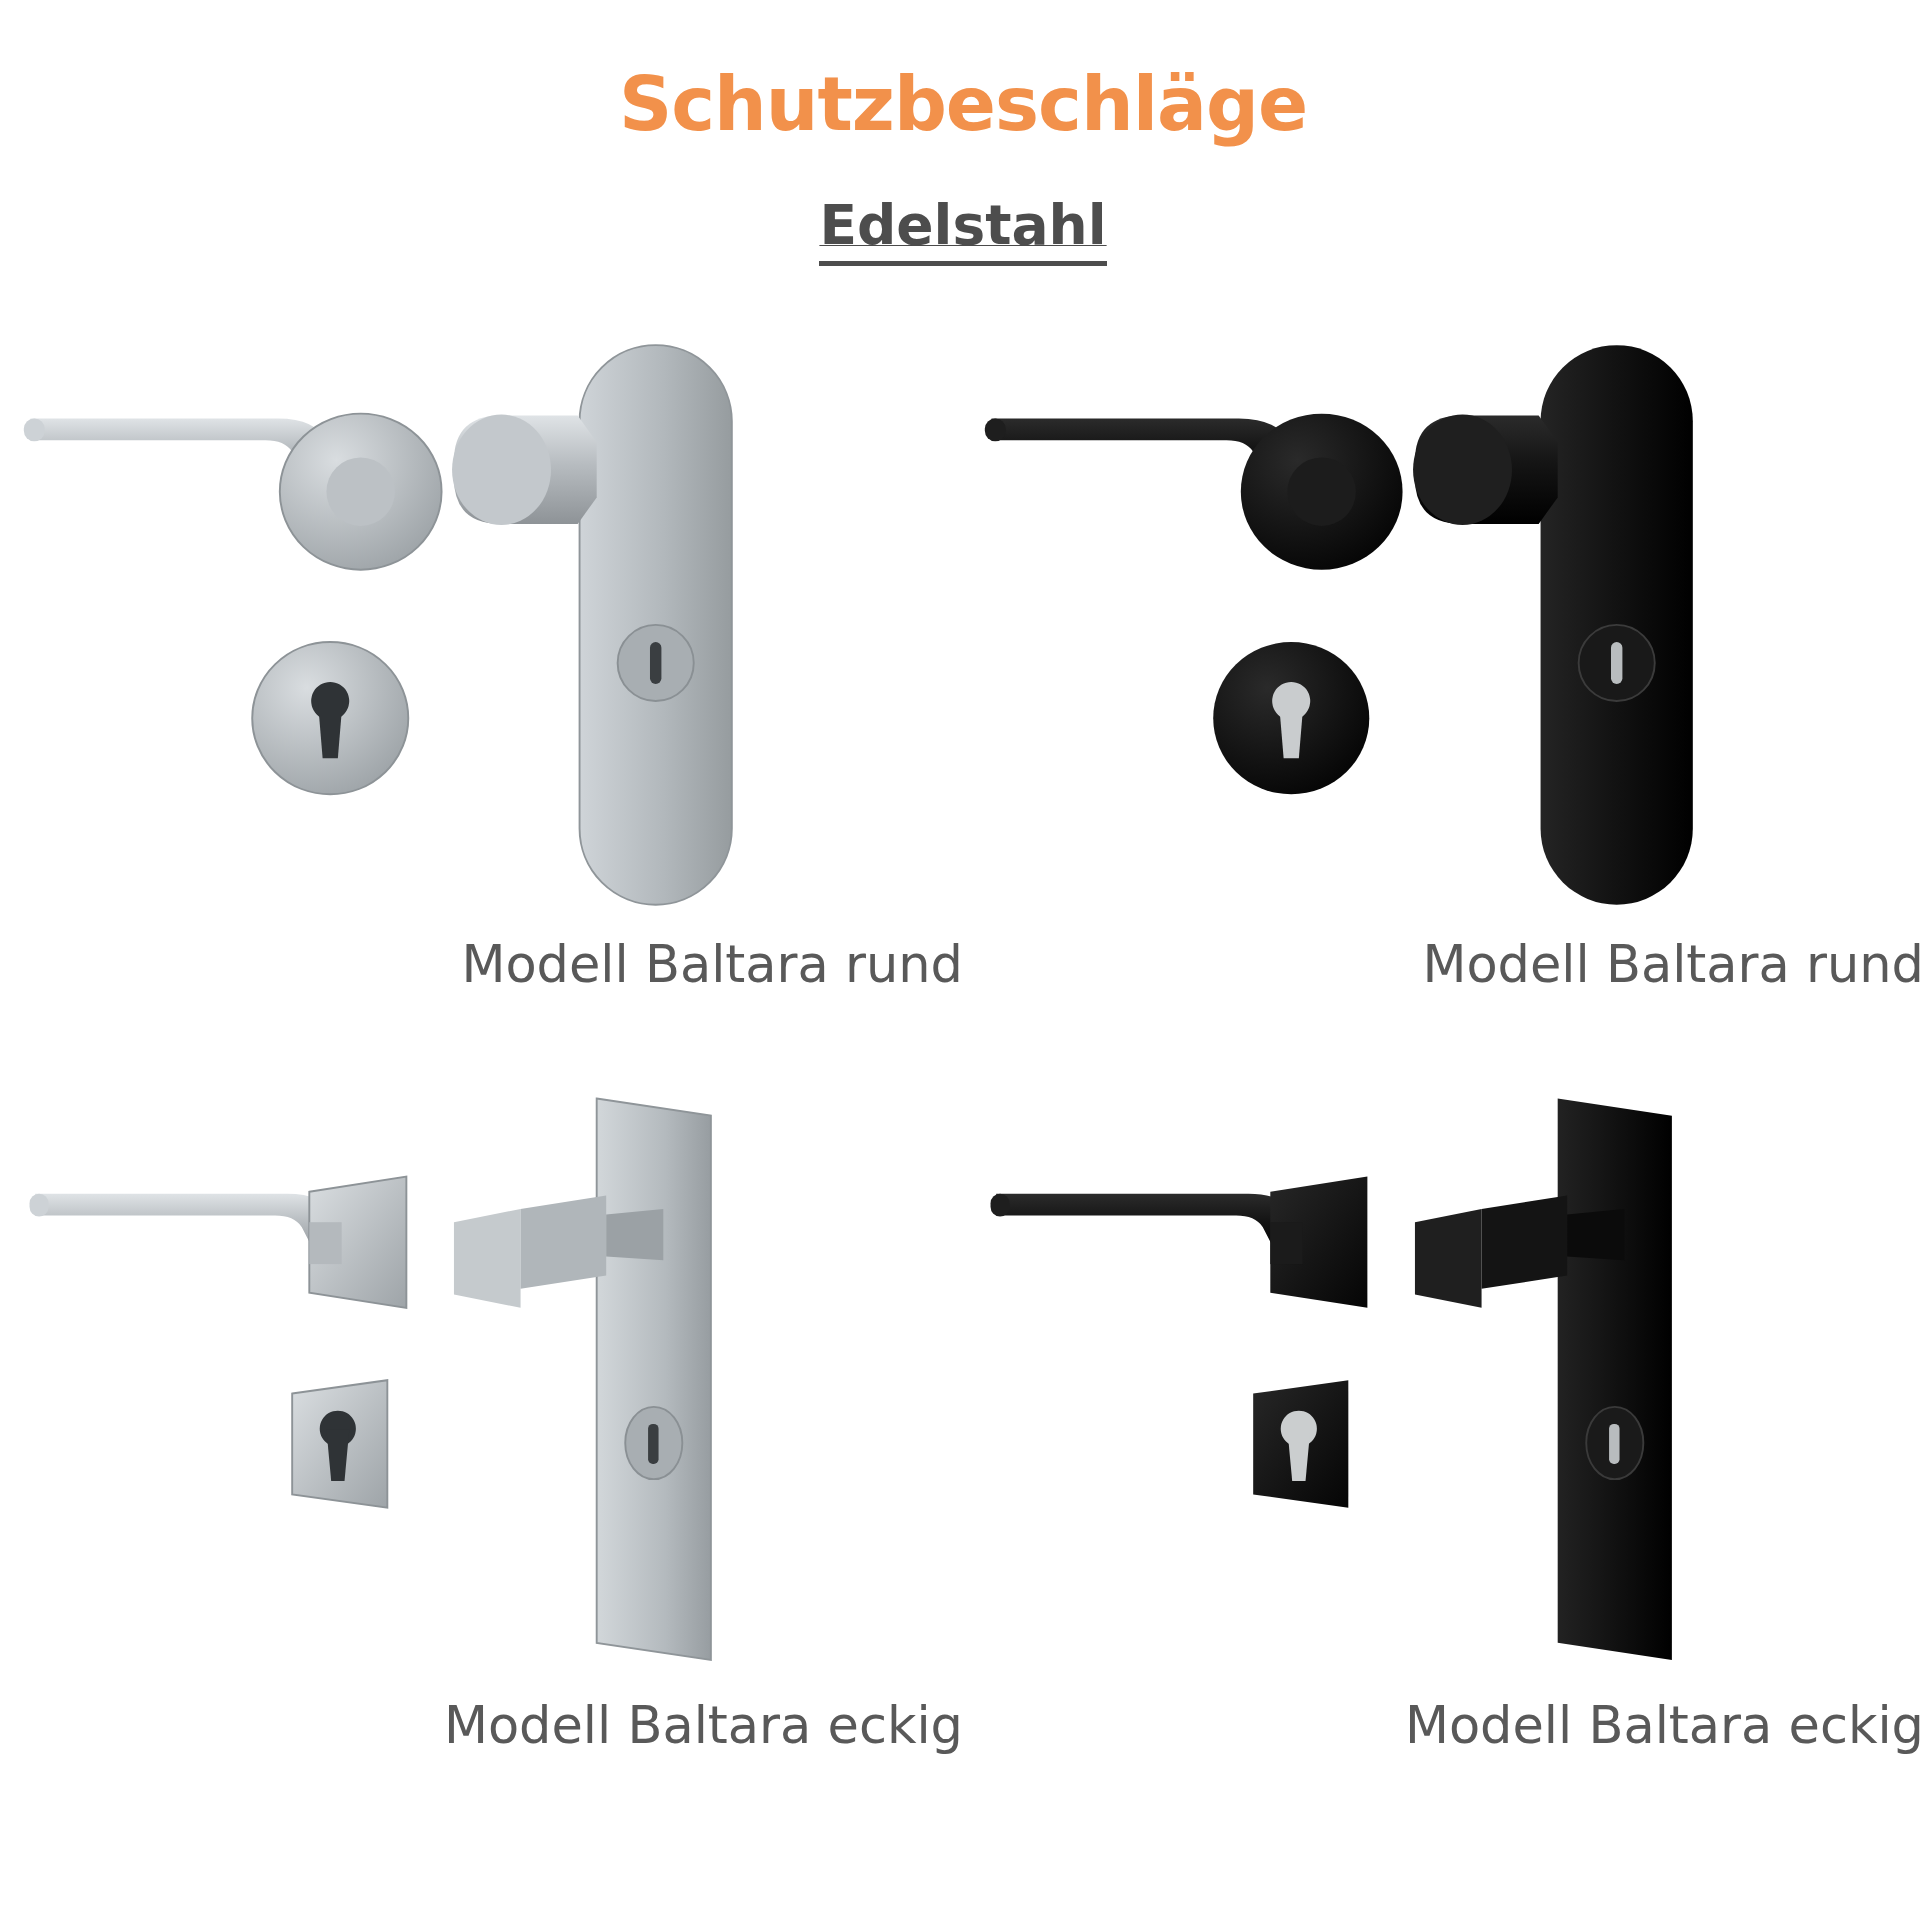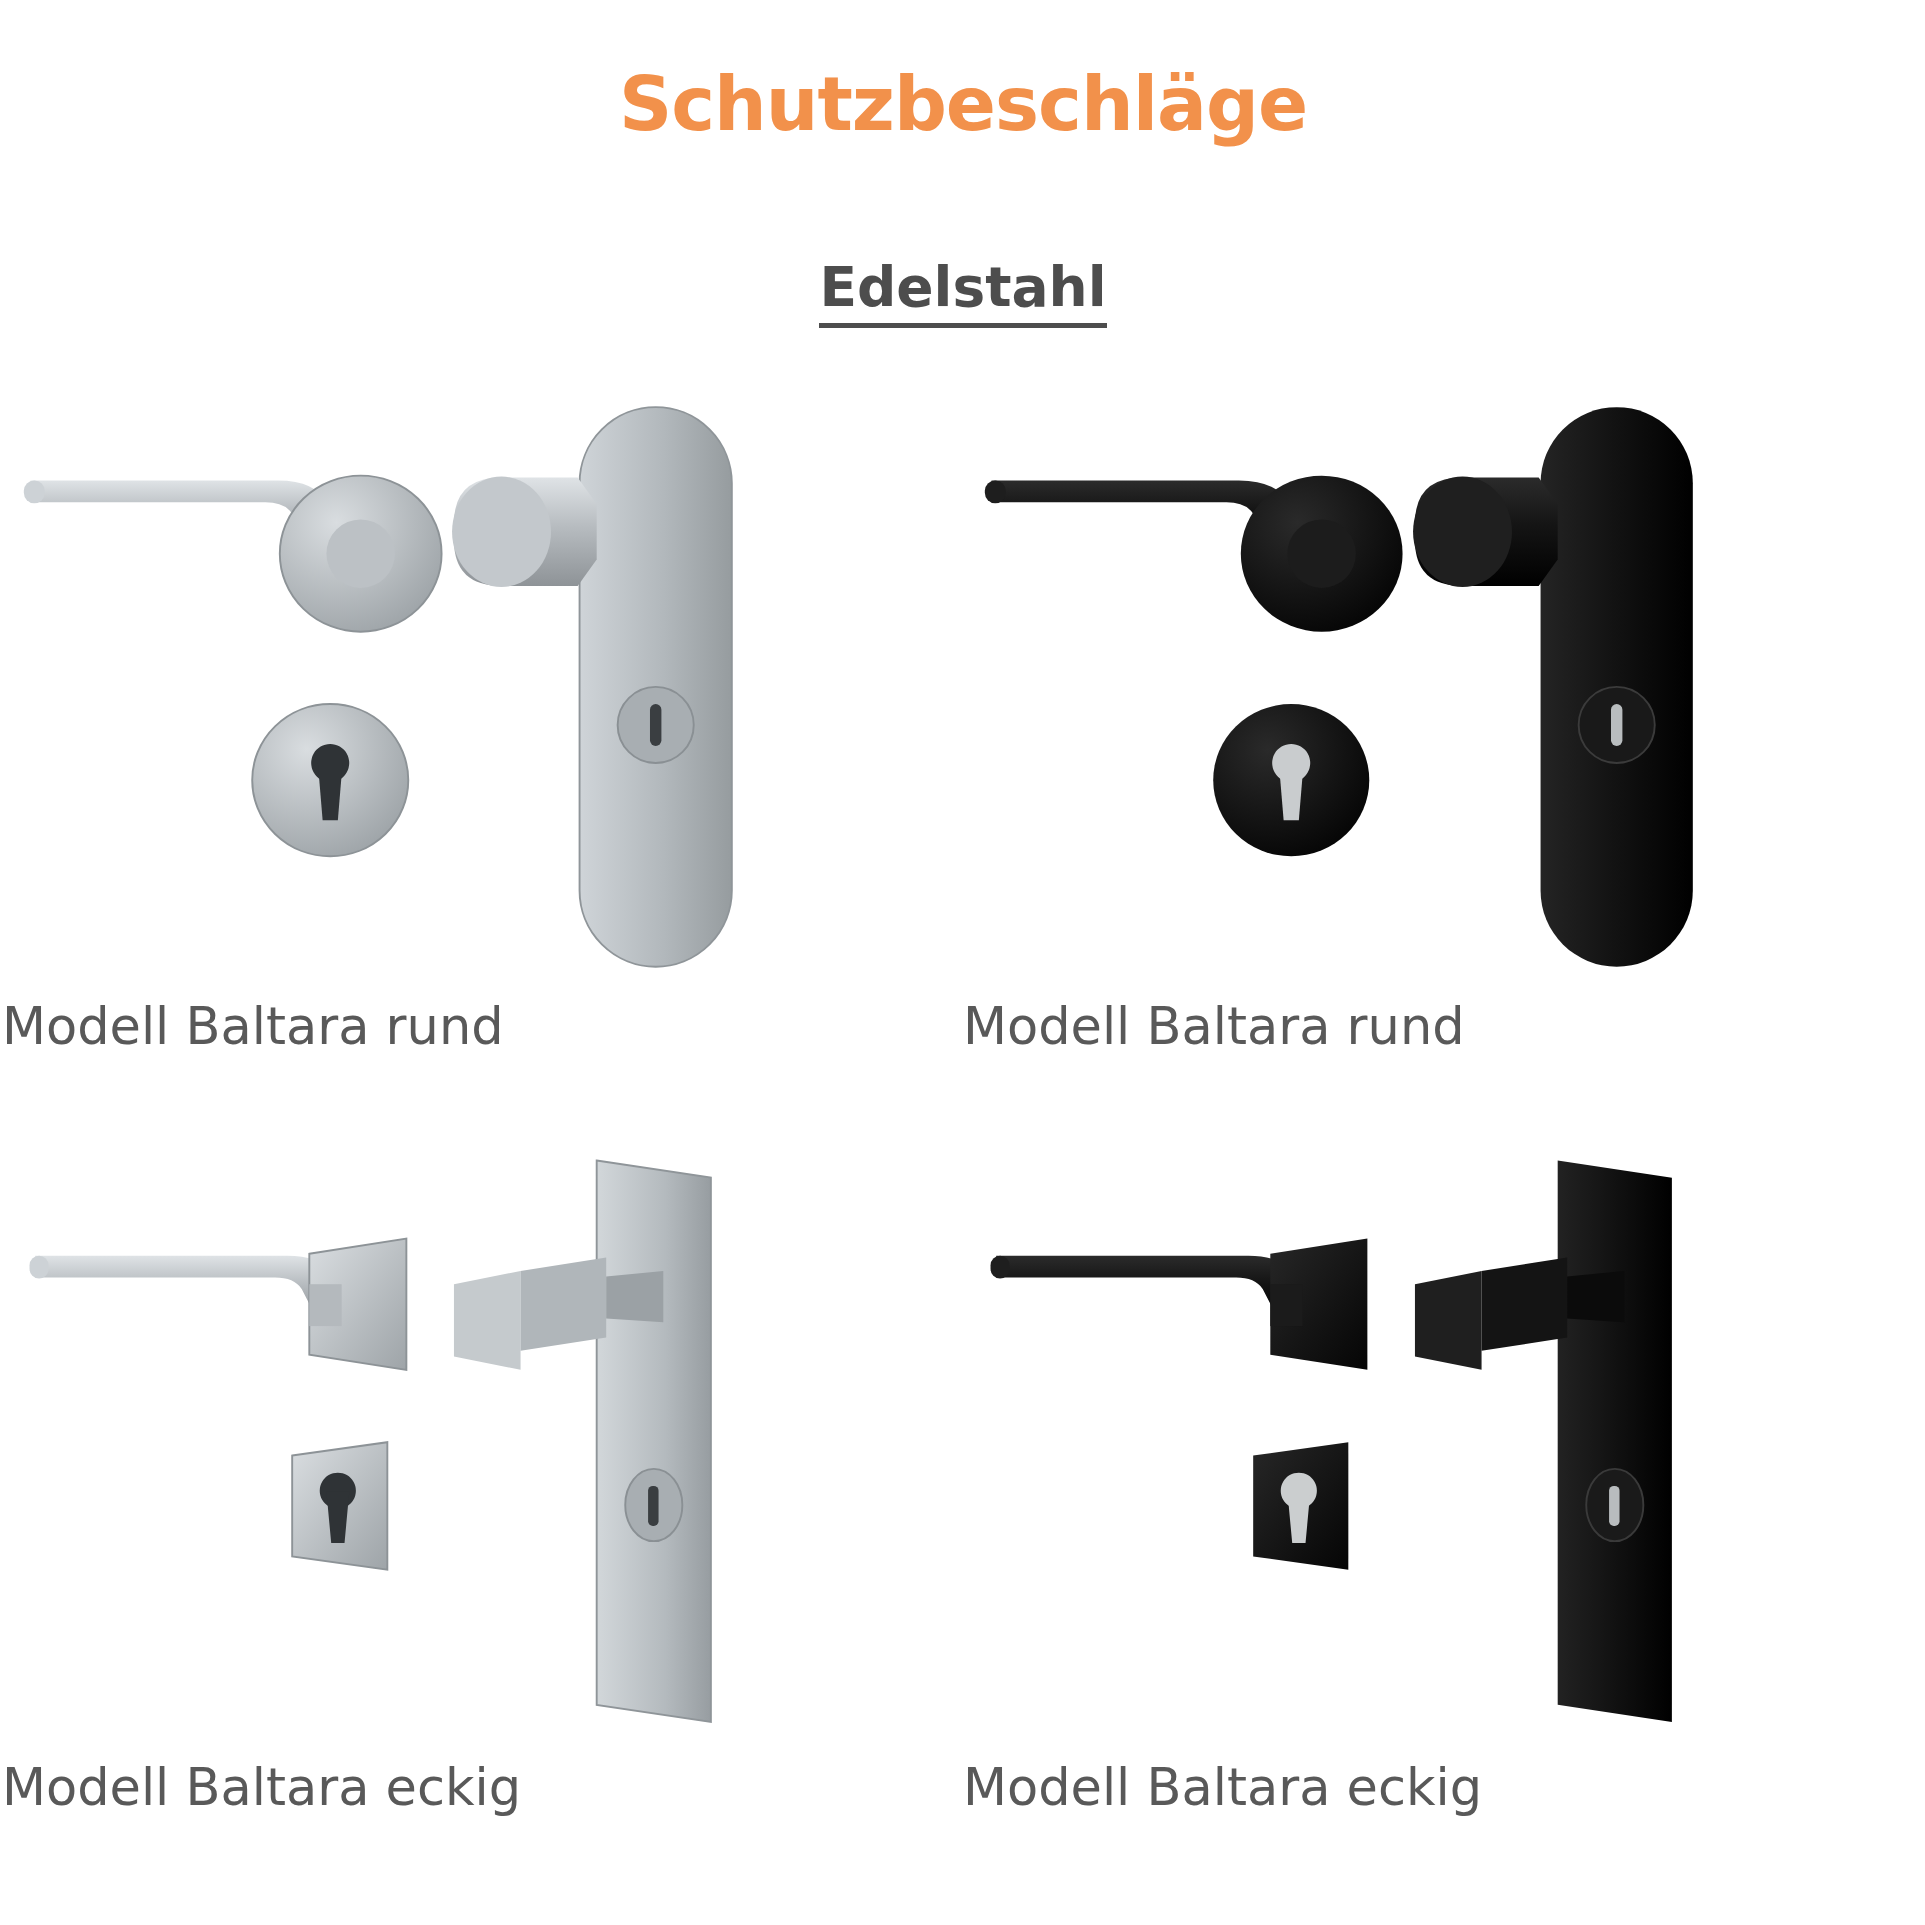--- a/index.html
+++ b/index.html
@@ -28,21 +28,22 @@
     font-size: 74px;
     font-weight: bold;
     color: #f2914b;
     letter-spacing: -1px;
     margin: 0;
     padding-top: 59px;
     font-family: "DejaVu Sans", sans-serif;
   }
   .col-headers {
     display: flex;
-    margin-top: 108px;
+    margin-top: 46px;
+    text-decoration: underline;
   }
   .col-head {
     flex: 1;
     text-align: center;
   }
   .col-head span {
     font-size: 55px;
     font-weight: bold;
     color: #4d4d4d;
     border-bottom: 5.7px solid #4d4d4d;
@@ -53,21 +54,21 @@
     display: grid;
     grid-template-columns: 1fr 1fr;
     grid-template-rows: 1fr 1fr;
     margin-top: 42px;
     height: 1560px;
   }
   .cell {
     position: relative;
     display: flex;
     flex-direction: column;
-    align-items: flex-start;
+    align-items: flex-end;
     justify-content: flex-start;
   }
   .art {
     width: 100%;
     height: 590px;
     position: relative;
   }
   .art svg {
     display: block;
     width: 100%;

